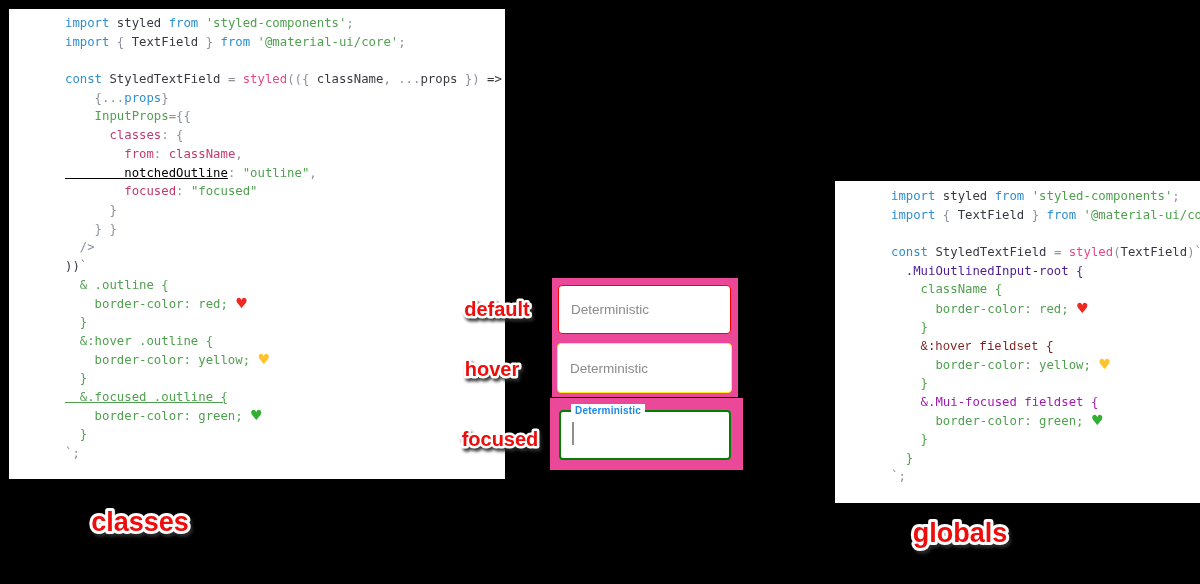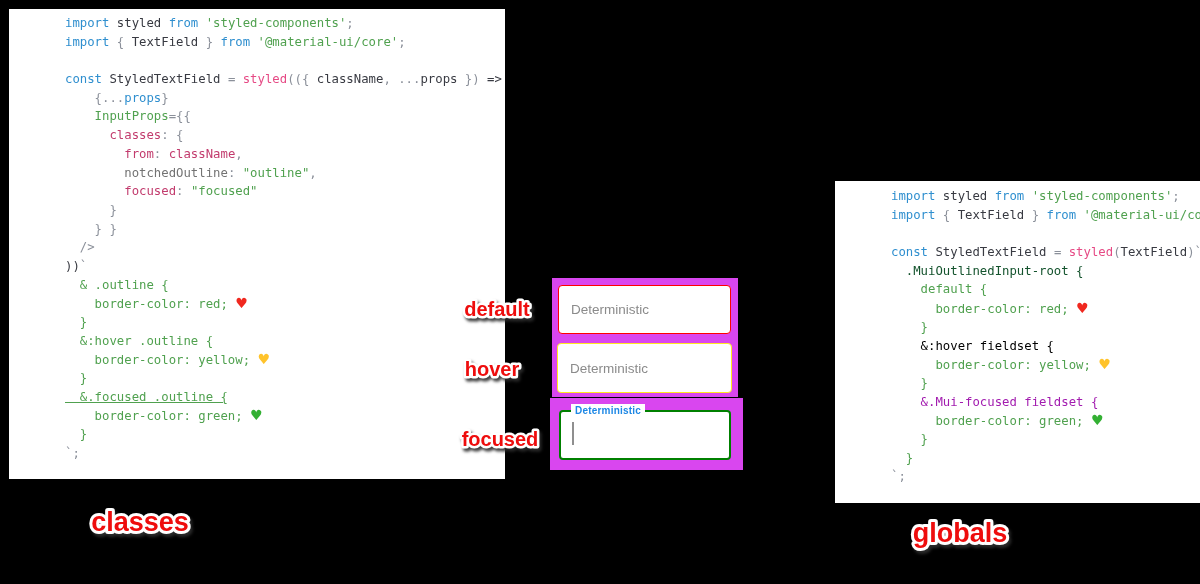--- a/index.html
+++ b/index.html
@@ -2,21 +2,21 @@
 <html><head>
 <meta charset="utf-8">
 <style>
   html,body{margin:0;padding:0;background:#000;}
   #canvas{position:relative;width:1200px;height:584px;background:#000;overflow:hidden;
           font-family:"Liberation Sans", sans-serif;}
   .code-panel{position:absolute;background:#ffffff;font-family:"DejaVu Sans Mono", monospace;
               font-size:12.3px;line-height:18.7px;overflow:hidden;}
   .ln{white-space:pre;height:18.7px;margin-left:48px;}
   .tk-hr,.tk-hy,.tk-hg{font-size:14px;font-family:"DejaVu Sans",sans-serif;}
-  .white-panel{position:absolute;background:#d946ef;}
+  .white-panel{position:absolute;background:#ec4899;}
   .tf{position:absolute;background:#fff;border-radius:4px;border-style:solid;}
   .tf input{width:100%;height:100%;box-sizing:border-box;border:none;outline:none;background:transparent;
             padding:0 0 0 12px;font-family:"Liberation Sans",sans-serif;font-size:13.5px;color:#3a3a3a;}
   .tf input::placeholder{color:#8b8b8b;opacity:1;}
   .tf-label{position:absolute;top:-8px;left:10px;background:#fff;padding:0 4px;
             font-size:10px;font-weight:700;letter-spacing:.2px;line-height:13px;}
   .caret{position:absolute;left:11px;top:10px;width:2px;height:23px;background:#8f8f8f;}
   svg.sticker{position:absolute;overflow:visible;
               filter:drop-shadow(2px 3px 1.5px rgba(45,45,45,.9));}
   svg.sticker text{font-family:"Liberation Sans",sans-serif;font-weight:700;
@@ -31,21 +31,21 @@
 
   <div class="code-panel" style="left:9px;top:9px;width:488px;height:465px;padding:5px 0 0 8px;">
       <div class="ln"><span class="tk-kw" style="color: rgb(47, 143, 207);">import</span><span class="tk-pl" style="color: rgb(56, 58, 66);"> styled </span><span class="tk-kw" style="color: rgb(47, 143, 207);">from</span><span class="tk-st" style="color: rgb(80, 161, 79);"> 'styled-components'</span><span class="tk-pu" style="color: rgb(139, 144, 154);">;</span></div>
       <div class="ln"><span class="tk-kw" style="color: rgb(47, 143, 207);">import</span><span class="tk-pu" style="color: rgb(139, 144, 154);"> { </span><span class="tk-pl" style="color: rgb(56, 58, 66);">TextField</span><span class="tk-pu" style="color: rgb(139, 144, 154);"> } </span><span class="tk-kw" style="color: rgb(47, 143, 207);">from</span><span class="tk-st" style="color: rgb(80, 161, 79);"> '@material-ui/core'</span><span class="tk-pu" style="color: rgb(139, 144, 154);">;</span></div>
       <div class="ln">&nbsp;</div>
       <div class="ln"><span class="tk-kw" style="color: rgb(47, 143, 207);">const</span><span class="tk-pl" style="color: rgb(56, 58, 66);"> StyledTextField </span><span class="tk-pu" style="color: rgb(139, 144, 154);">= </span><span class="tk-pk" style="color: rgb(230, 74, 133);">styled</span><span class="tk-pu" style="color: rgb(139, 144, 154);">(({ </span><span class="tk-pl" style="color: rgb(56, 58, 66);">className</span><span class="tk-pu" style="color: rgb(139, 144, 154);">, ...</span><span class="tk-pl" style="color: rgb(56, 58, 66);">props</span><span class="tk-pu" style="color: rgb(139, 144, 154);"> }) </span><span class="tk-pl" style="color: rgb(56, 58, 66);">=&gt; (</span></div>
       <div class="ln"><span class="tk-pu" style="color: rgb(139, 144, 154);">    {...</span><span class="tk-kw" style="color: rgb(47, 143, 207);">props</span><span class="tk-pu" style="color: rgb(139, 144, 154);">}</span></div>
       <div class="ln"><span class="tk-st" style="color: rgb(80, 161, 79);">    InputProps</span><span class="tk-pu" style="color: rgb(139, 144, 154);">={{</span></div>
       <div class="ln"><span class="tk-pr" style="color: rgb(194, 59, 109);">      classes</span><span class="tk-pu" style="color: rgb(139, 144, 154);">: {</span></div>
       <div class="ln"><span class="tk-pr" style="color: rgb(194, 59, 109);">        from</span><span class="tk-pu" style="color: rgb(139, 144, 154);">: </span><span class="tk-pr" style="color: rgb(194, 59, 109);">className</span><span class="tk-pu" style="color: rgb(139, 144, 154);">,</span></div>
-      <div class="ln"><span class="tk-pr" style="color: #737373;">        notchedOutline</span><span class="tk-pu" style="color: rgb(139, 144, 154);">: </span><span class="tk-st" style="color: rgb(80, 161, 79);">"outline"</span><span class="tk-pu" style="color: rgb(139, 144, 154);">,</span></div>
+      <div class="ln"><span class="tk-pr" style="color: #000000; text-decoration: underline;">        notchedOutline</span><span class="tk-pu" style="color: rgb(139, 144, 154);">: </span><span class="tk-st" style="color: rgb(80, 161, 79);">"outline"</span><span class="tk-pu" style="color: rgb(139, 144, 154);">,</span></div>
       <div class="ln"><span class="tk-pr" style="color: rgb(194, 59, 109);">        focused</span><span class="tk-pu" style="color: rgb(139, 144, 154);">: </span><span class="tk-st" style="color: rgb(80, 161, 79);">"focused"</span></div>
       <div class="ln"><span class="tk-pu" style="color: rgb(139, 144, 154);">      }</span></div>
       <div class="ln"><span class="tk-pu" style="color: rgb(139, 144, 154);">    } }</span></div>
       <div class="ln"><span class="tk-pu" style="color: rgb(139, 144, 154);">  /&gt;</span></div>
       <div class="ln"><span class="tk-pl" style="color: rgb(56, 58, 66);">))</span><span class="tk-pu" style="color: rgb(139, 144, 154);">`</span></div>
       <div class="ln"><span class="tk-st" style="color: rgb(80, 161, 79);">  &amp; .outline {</span></div>
       <div class="ln"><span class="tk-st" style="color: rgb(80, 161, 79);">    border-color: red; </span><span class="tk-hr" style="color: rgb(240, 40, 31);">♥</span></div>
       <div class="ln"><span class="tk-st" style="color: rgb(80, 161, 79);">  }</span></div>
       <div class="ln"><span class="tk-st" style="color: rgb(80, 161, 79);">  &amp;:hover .outline {</span></div>
       <div class="ln"><span class="tk-st" style="color: rgb(80, 161, 79);">    border-color: yellow; </span><span class="tk-hy" style="color: rgb(255, 195, 43);">♥</span></div>
@@ -54,25 +54,25 @@
       <div class="ln"><span class="tk-st" style="color: rgb(80, 161, 79);">    border-color: green; </span><span class="tk-hg" style="color: rgb(51, 176, 51);">♥</span></div>
       <div class="ln"><span class="tk-st" style="color: rgb(80, 161, 79);">  }</span></div>
       <div class="ln"><span class="tk-pu" style="color: rgb(139, 144, 154);">`;</span></div>
     </div>
 
   <div class="code-panel" style="left:835px;top:181px;width:359px;height:316px;padding:6px 0 0 8px;">
       <div class="ln"><span class="tk-kw" style="color: rgb(47, 143, 207);">import</span><span class="tk-pl" style="color: rgb(56, 58, 66);"> styled </span><span class="tk-kw" style="color: rgb(47, 143, 207);">from</span><span class="tk-st" style="color: rgb(80, 161, 79);"> 'styled-components'</span><span class="tk-pu" style="color: rgb(139, 144, 154);">;</span></div>
       <div class="ln"><span class="tk-kw" style="color: rgb(47, 143, 207);">import</span><span class="tk-pu" style="color: rgb(139, 144, 154);"> { </span><span class="tk-pl" style="color: rgb(56, 58, 66);">TextField</span><span class="tk-pu" style="color: rgb(139, 144, 154);"> } </span><span class="tk-kw" style="color: rgb(47, 143, 207);">from</span><span class="tk-st" style="color: rgb(80, 161, 79);"> '@material-ui/core'</span><span class="tk-pu" style="color: rgb(139, 144, 154);">;</span></div>
       <div class="ln">&nbsp;</div>
       <div class="ln"><span class="tk-kw" style="color: rgb(47, 143, 207);">const</span><span class="tk-pl" style="color: rgb(56, 58, 66);"> StyledTextField </span><span class="tk-pu" style="color: rgb(139, 144, 154);">= </span><span class="tk-pk" style="color: rgb(230, 74, 133);">styled</span><span class="tk-pu" style="color: rgb(139, 144, 154);">(</span><span class="tk-pl" style="color: rgb(56, 58, 66);">TextField</span><span class="tk-pu" style="color: rgb(139, 144, 154);">)</span><span class="tk-pu" style="color: rgb(139, 144, 154);">`</span></div>
-      <div class="ln"><span class="tk-st" style="color: #14532d;">  .MuiOutlinedInput-root {</span></div>
-      <div class="ln"><span class="tk-st" style="color: rgb(80, 161, 79);">    default {</span></div>
+      <div class="ln"><span class="tk-st" style="color: #4c1d95;">  .MuiOutlinedInput-root {</span></div>
+      <div class="ln"><span class="tk-st" style="color: rgb(80, 161, 79);">    className {</span></div>
       <div class="ln"><span class="tk-st" style="color: rgb(80, 161, 79);">      border-color: red; </span><span class="tk-hr" style="color: rgb(240, 40, 31);">♥</span></div>
       <div class="ln"><span class="tk-st" style="color: rgb(80, 161, 79);">    }</span></div>
-      <div class="ln"><span class="tk-st" style="color: #000000;">    &amp;:hover fieldset {</span></div>
+      <div class="ln"><span class="tk-st" style="color: #7f1d1d; font-family: Liberation Mono, monospace;">    &amp;:hover fieldset {</span></div>
       <div class="ln"><span class="tk-st" style="color: rgb(80, 161, 79);">      border-color: yellow; </span><span class="tk-hy" style="color: rgb(255, 195, 43);">♥</span></div>
       <div class="ln"><span class="tk-st" style="color: rgb(80, 161, 79);">    }</span></div>
       <div class="ln"><span class="tk-st" style="color: #a21caf;">    &amp;.Mui-focused fieldset {</span></div>
       <div class="ln"><span class="tk-st" style="color: rgb(80, 161, 79);">      border-color: green; </span><span class="tk-hg" style="color: rgb(51, 176, 51);">♥</span></div>
       <div class="ln"><span class="tk-st" style="color: rgb(80, 161, 79);">    }</span></div>
       <div class="ln"><span class="tk-st" style="color: rgb(80, 161, 79);">  }</span></div>
       <div class="ln"><span class="tk-pu" style="color: rgb(139, 144, 154);">`;</span></div>
     </div>
 
   <div class="white-panel" style="left:552px;top:278px;width:186px;height:119px;">

